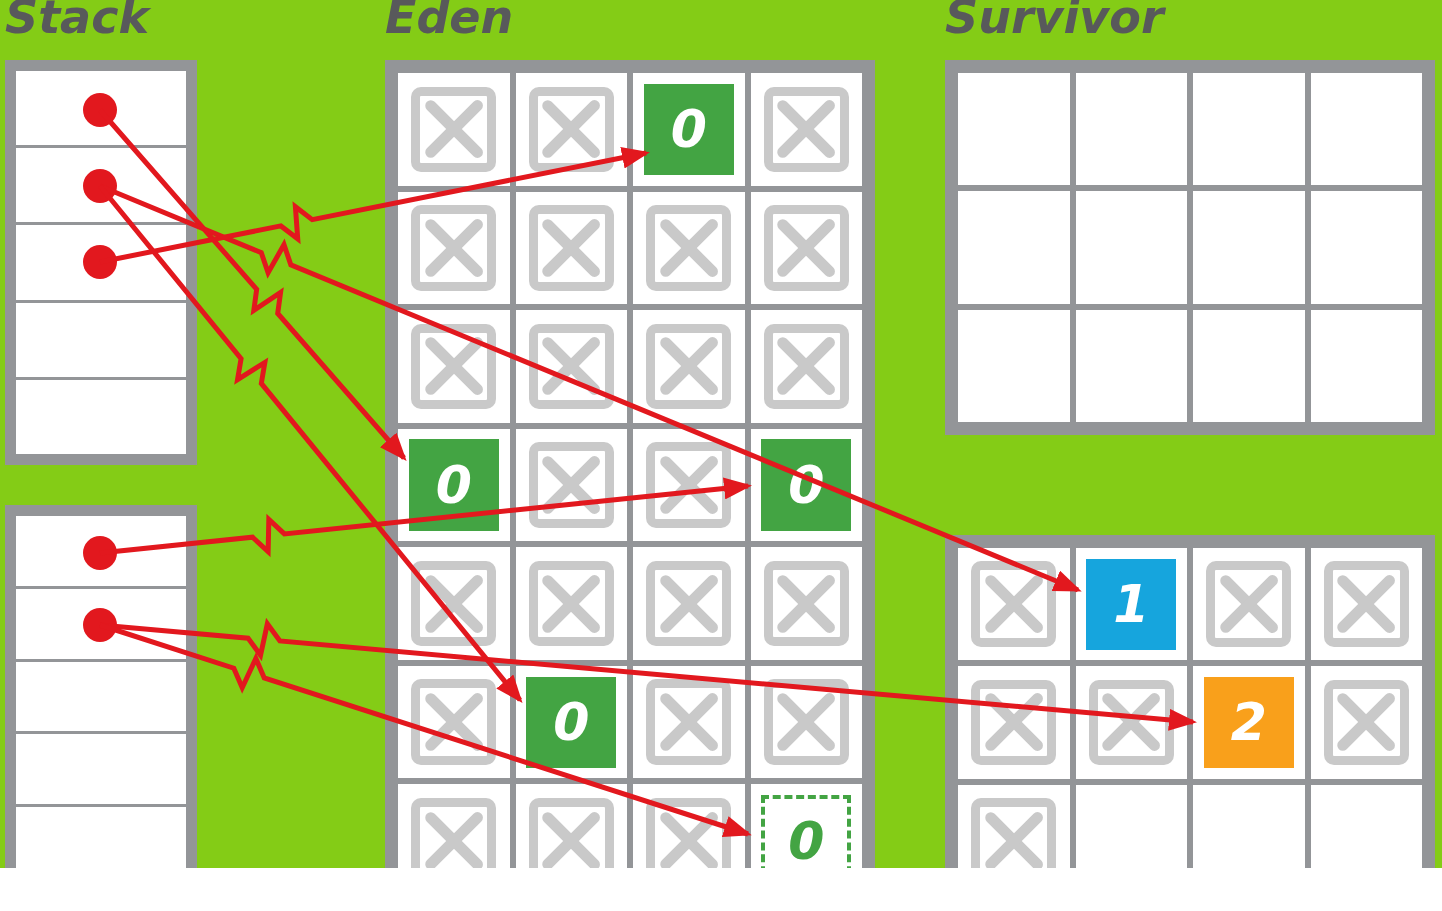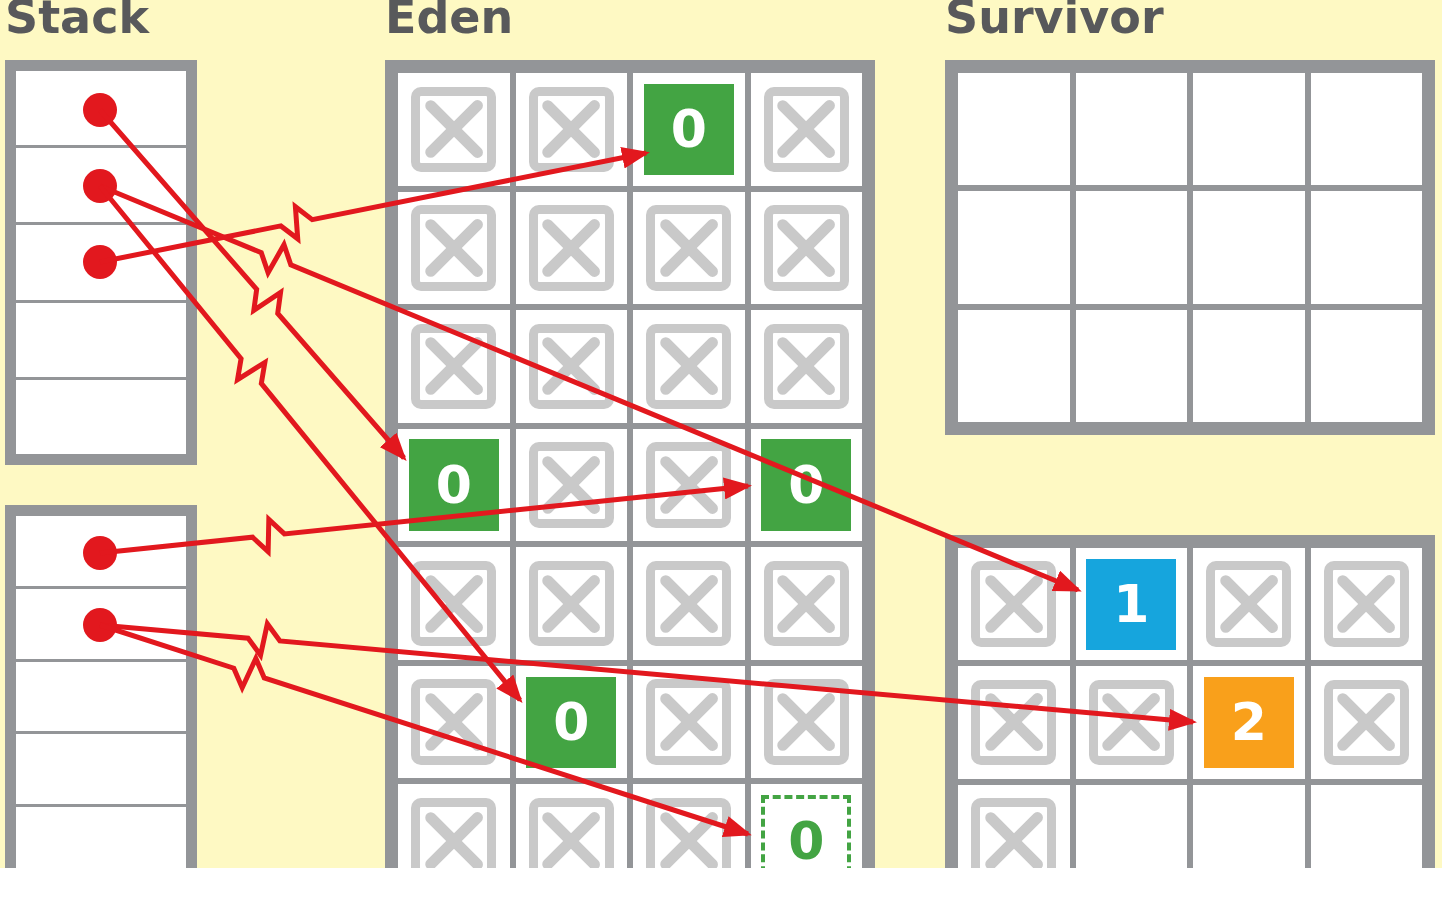--- a/index.html
+++ b/index.html
@@ -2,21 +2,21 @@
 <html style="--red: #e2181e; --frame: #939598; --xgray: #c9c9c9; --title: #58595b;"><head>
 <meta charset="utf-8">
 <style>
   :root{
     --red:#e2181e; --frame:#939598; --xgray:#c9c9c9; --title:#58595b;
   }
   *{box-sizing:border-box;}
   body{margin:0;background:#ffffff;}
   .canvas{
     position:relative;width:1442px;height:868px;overflow:hidden;
-    font-family:"DejaVu Sans","Liberation Sans",sans-serif;background:#fef9c3;
+    font-family:"DejaVu Sans","Liberation Sans",sans-serif;background:#84cc16;font-style:italic;
   }
   .title{
     position:absolute;top:-10px;margin:0;font-size:46px;font-weight:800;
     color:var(--title);letter-spacing:0px;
   }
   .title.stack{left:5px;}
   .title.eden{left:385px;}
   .title.survivor{left:945px;}
 
   .stackbox{

